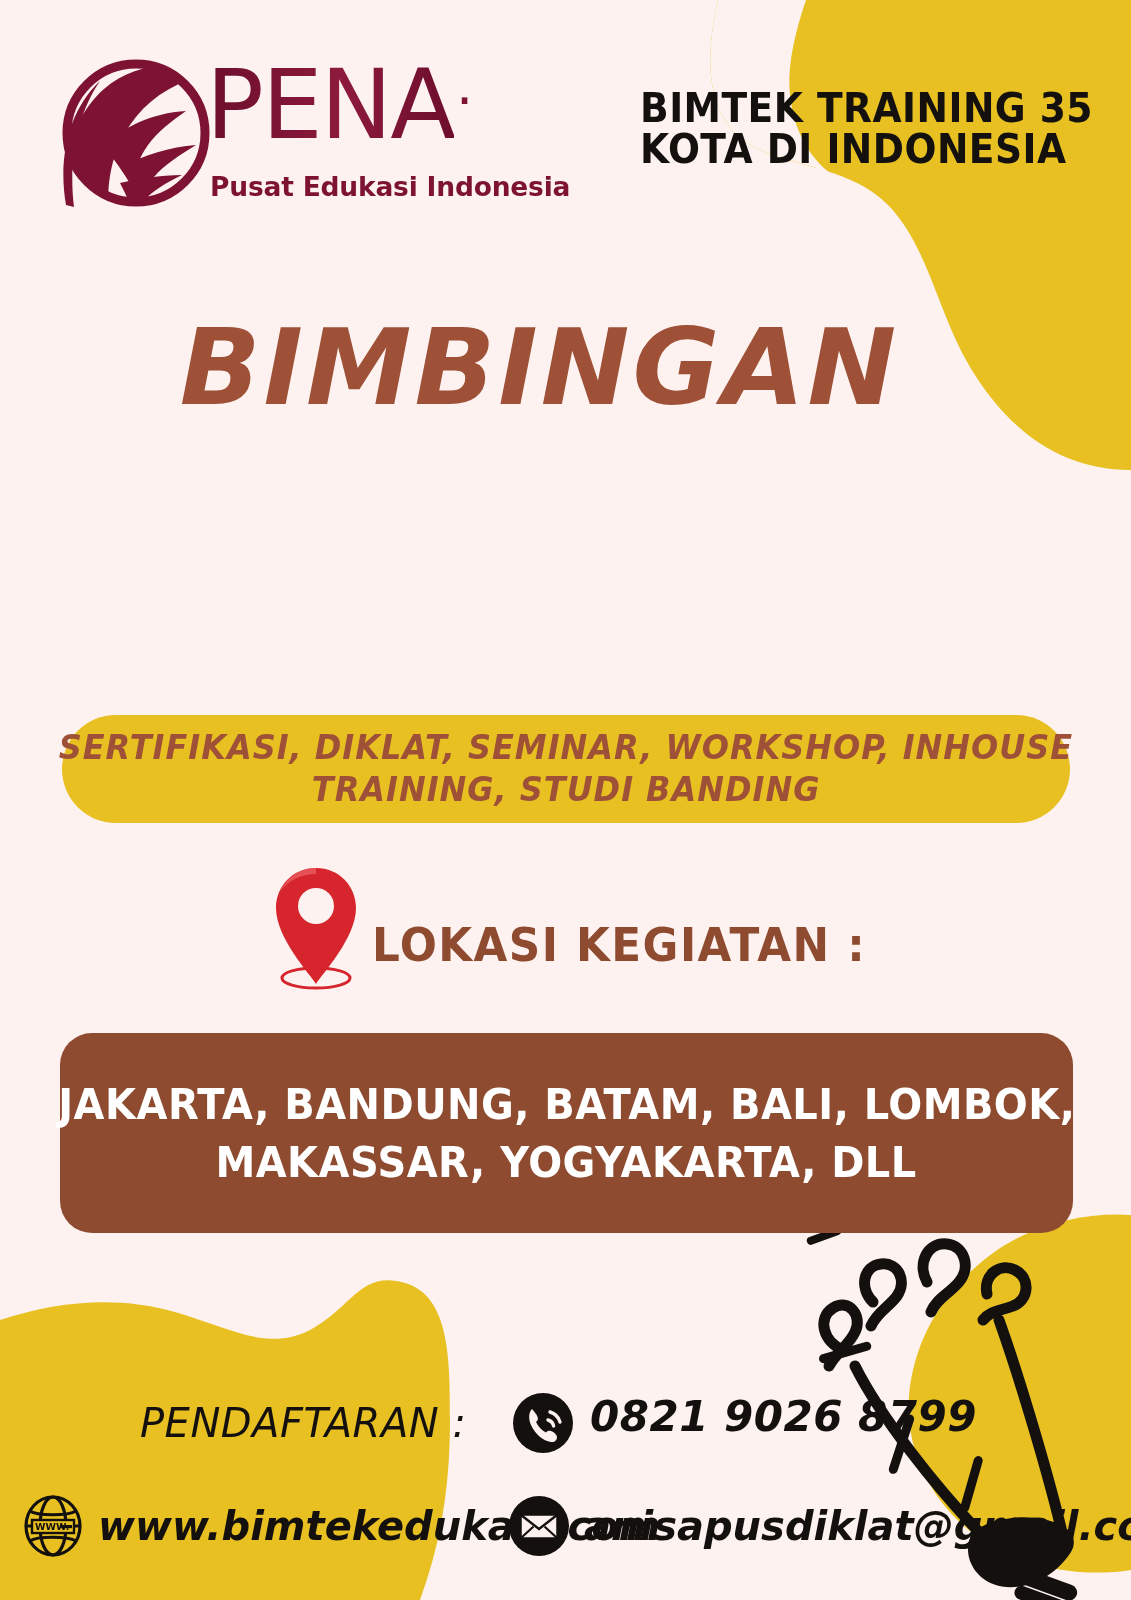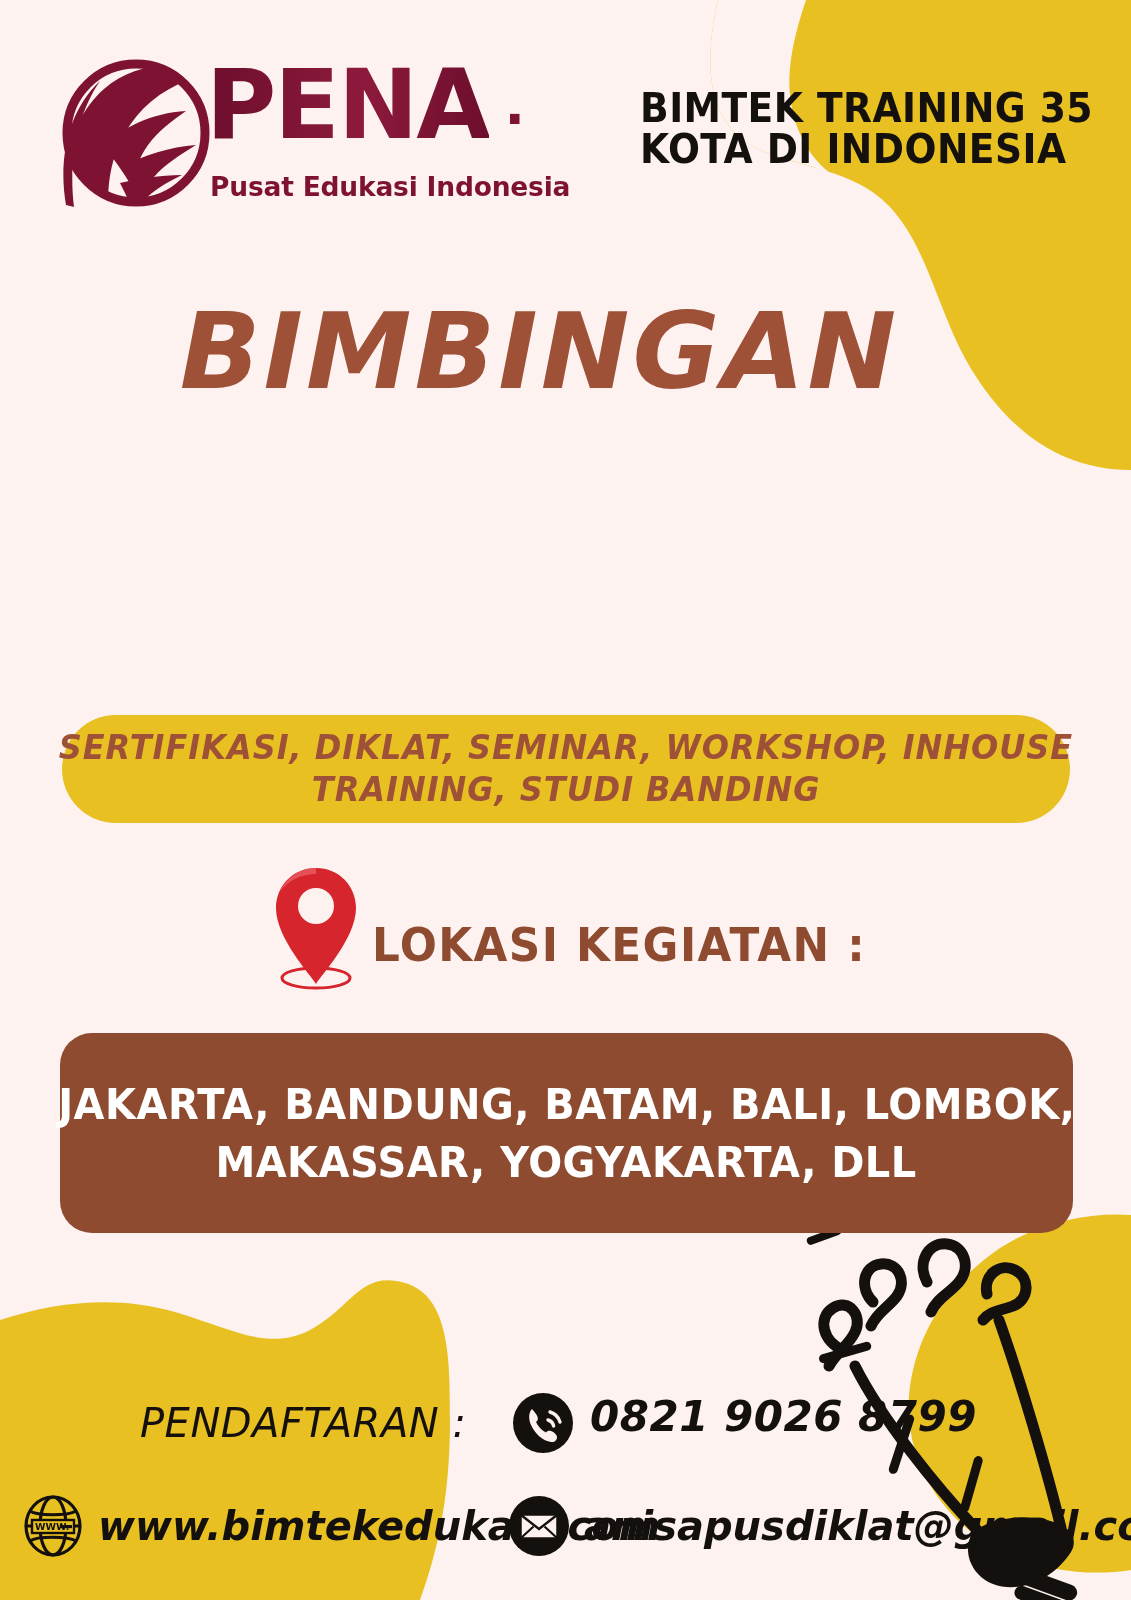--- a/index.html
+++ b/index.html
@@ -28,26 +28,26 @@
     position:absolute;left:60px;top:55px;
     display:flex;align-items:center;
   }
   #logo-mark{width:152px;height:152px;flex:0 0 152px;}
   #logo-words{
     margin-left:-6px;
     display:flex;flex-direction:column;justify-content:center;
   }
   #logo-pena{
     font-family:"DejaVu Sans", sans-serif;
-    font-weight:bold;
+    font-weight:normal;
     font-size:96px;
     line-height:0.95;
     letter-spacing:-2px;
     color:#7d1232;
-    display:flex;align-items:center;gap:14px;
+    display:flex;align-items:flex-start;
   }
   #logo-pena .wordmark{
     background:linear-gradient(90deg,#6d0e2c 0%,#8d1a3d 55%,#6d0e2c 100%);
     -webkit-background-clip:text;background-clip:text;color:transparent;
   }
   #logo-pena .dot{
     font-size:54px;color:#7d1232;margin-left:2px;
   }
   #logo-tagline{
     font-family:"DejaVu Sans", sans-serif;
@@ -69,21 +69,21 @@
     color:#13100e;
     text-align:left;
     text-transform:uppercase;
     transform:scaleX(0.94);
     transform-origin:left center;
   }
   #header-kicker div{white-space:nowrap;}
 
   
   #title-block{
-    position:absolute;left:0;top:300px;width:1079px;z-index:6;
+    position:absolute;left:0;top:316px;width:1079px;z-index:6;
     text-align:center;
     color:#9e5137;
     font-family:"DejaVu Sans", sans-serif;
     font-weight:bold;
     font-style:italic;
     line-height:0.98;
     letter-spacing:3px;
   }
   #title-line1{font-size:106px;}
   #title-line2{font-size:106px;margin-top:20px;}

